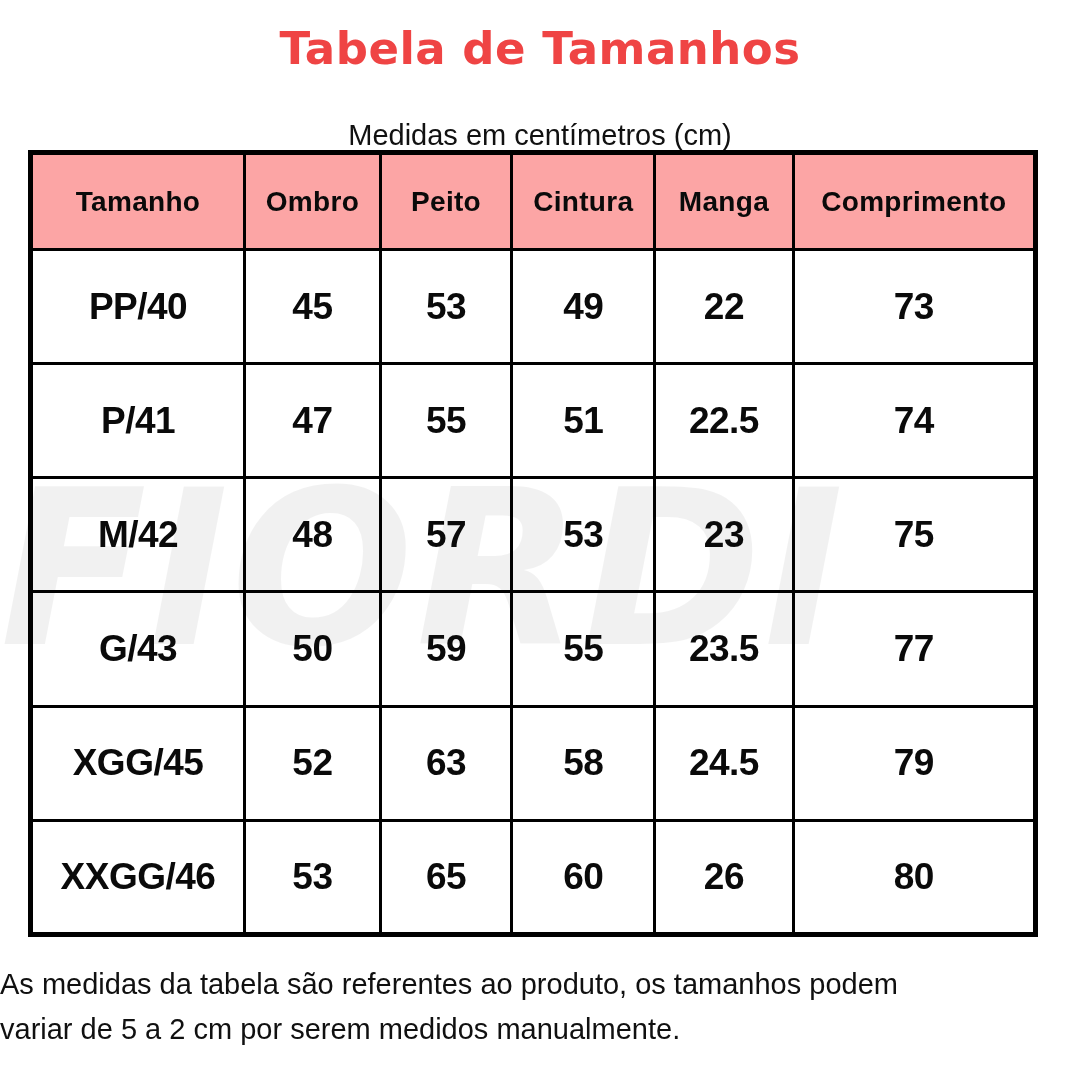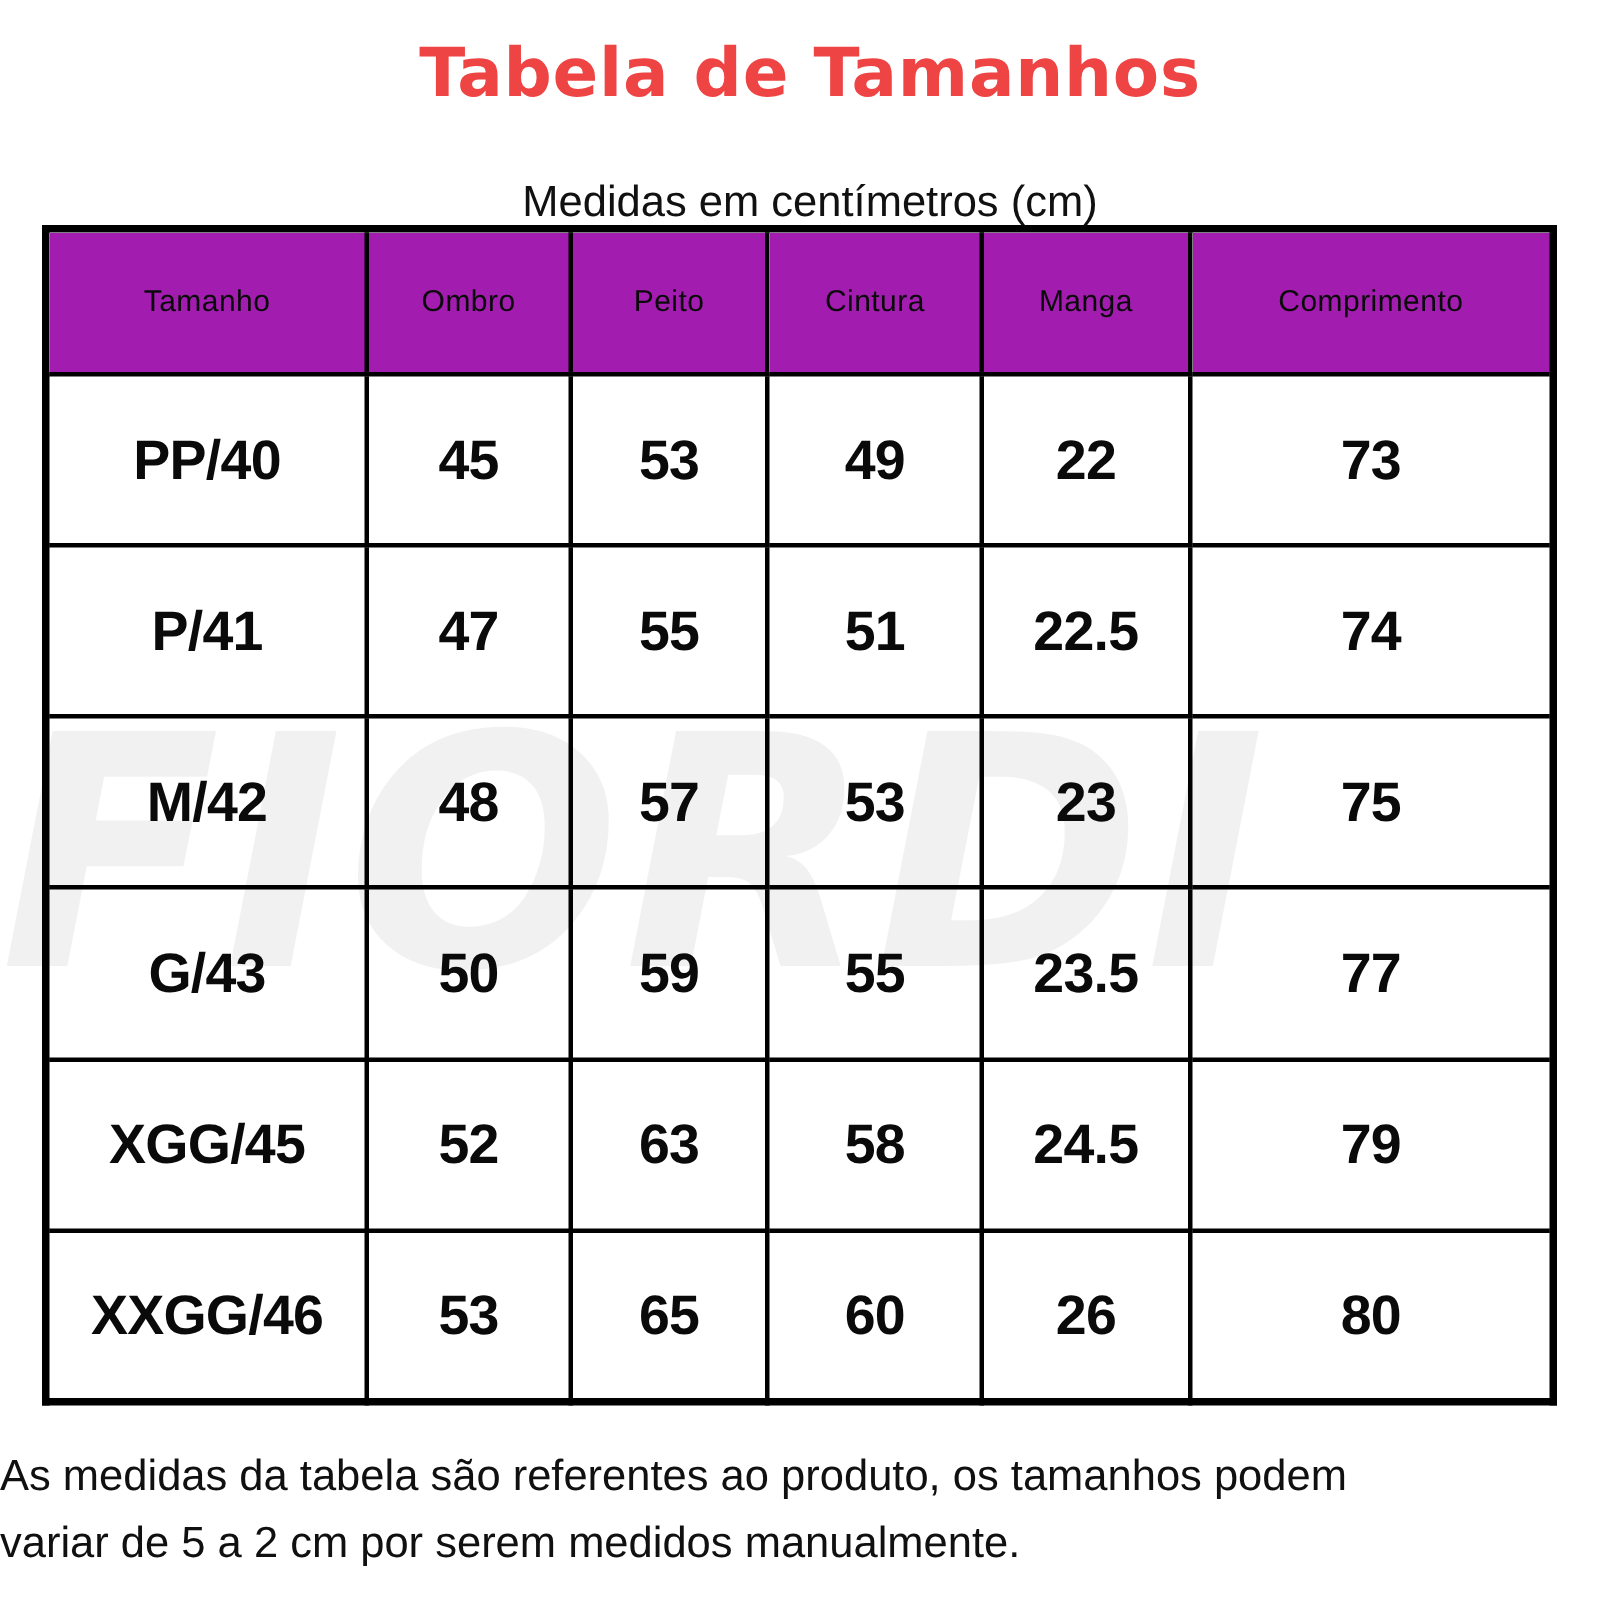--- a/index.html
+++ b/index.html
@@ -55,23 +55,23 @@
   .size-table th, .size-table td {
     border: 3px solid #000000;
     text-align: center;
     vertical-align: middle;
     padding: 0;
     color: #0a0a0a;
     overflow: hidden;
   }
   table.size-table { border: 5px solid #000000; }
   .size-table thead th {
-    background: #a21caf;
-    font-size: 20px;
-    font-weight: normal;
+    background: #fca5a5;
+    font-size: 28px;
+    font-weight: bold;
     height: 97px;
     letter-spacing: 0.3px;
   }
   .size-table tbody td {
     font-size: 37px;
     font-weight: bold;
     letter-spacing: -0.5px;
     background: transparent;
   }
   .size-table tbody tr { height: 98px; }

